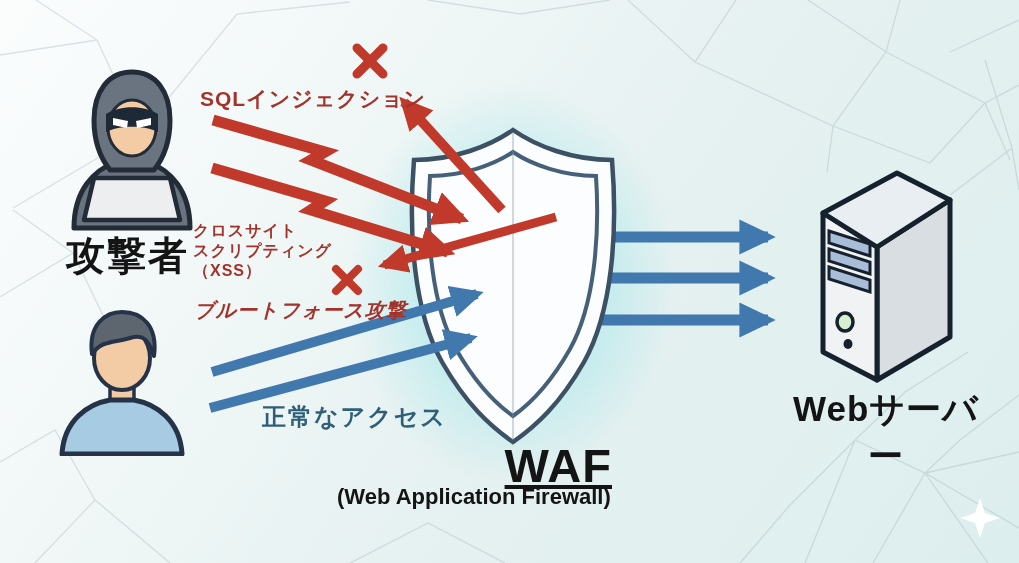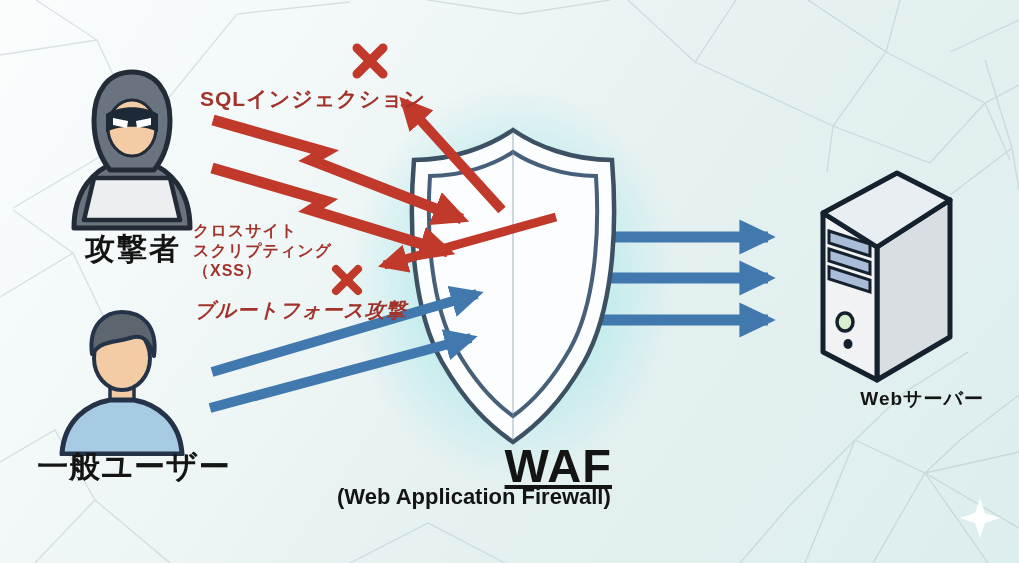--- a/index.html
+++ b/index.html
@@ -5,23 +5,23 @@
   html,body{margin:0;padding:0;}
   .canvas{
     position:relative;
     width:1019px;height:563px;
     overflow:hidden;
     background:linear-gradient(125deg,#fbfdfd 0%,#f1f7f7 30%,#e6f1f1 55%,#ddeeee 100%);
     font-family:"Liberation Sans","DejaVu Sans",sans-serif;
   }
   .layer{position:absolute;left:0;top:0;width:1019px;height:563px;}
   .label{position:absolute;font-weight:700;color:#141414;}
-  .label-attacker{left:66px;top:229px;width:134px;text-align:center;font-size:30px;letter-spacing:2px;}
+  .label-attacker{left:66px;top:229px;width:134px;text-align:left;font-size:39px;letter-spacing:2px;}
   .label-user{left:36px;top:446px;width:196px;text-align:center;font-size:31px;letter-spacing:1px;}
-  .label-server{left:788px;top:386px;width:196px;text-align:right;font-size:19px;letter-spacing:1px;}
+  .label-server{left:788px;top:386px;width:196px;text-align:center;font-size:35px;letter-spacing:1px;}
   .label-sql{left:200px;top:85px;font-size:21px;color:#a2332b;letter-spacing:1px;}
   .label-xss{left:193px;top:221px;font-size:16px;line-height:1.25;color:#a2332b;white-space:pre-line;letter-spacing:1px;}
   .label-brute{left:194px;top:297px;font-size:20px;color:#a2332b;letter-spacing:1px;font-style:italic;}
   .label-allowed{left:262px;top:401px;font-size:24px;color:#2d6078;letter-spacing:2px;}
   .label-waf{left:412px;top:438px;width:200px;text-align:right;font-size:47px;letter-spacing:1px;text-decoration:underline;}
   .label-waf-sub{left:337px;top:484px;width:354px;text-align:left;font-size:22px;letter-spacing:0px;}
   .shield-glow{
     position:absolute;left:352px;top:88px;width:320px;height:390px;
     background:radial-gradient(ellipse at center,rgba(145,228,233,0.85) 0%,rgba(145,228,233,0.35) 45%,rgba(145,228,233,0) 72%);
     filter:blur(4px);
@@ -149,18 +149,18 @@
     <path d="M980,498 L985,513 L1000,518 L985,523 L980,538 L975,523 L960,518 L975,513 Z" fill="#ffffff" opacity="0.95"></path>
     <path d="M980,506 L983,515 L992,518 L983,521 L980,530 L977,521 L968,518 L977,515 Z" fill="#ffffff"></path>
   </svg>
 
   <div class="label label-sql">SQLインジェクション</div>
   <div class="label label-xss">クロスサイト
 スクリプティング
 （XSS）</div>
   <div class="label label-brute">ブルートフォース攻撃</div>
   <div class="label label-attacker">攻撃者</div>
-  <div class="label label-user">一般ユーザー</div>
+  <div class="label label-allowed">正常なアクセス</div>
   <div class="label label-server">Webサーバー</div>
   <div class="label label-waf">WAF</div>
   <div class="label label-waf-sub">(Web Application Firewall)</div>
 
 </div>
 
 </body></html>

